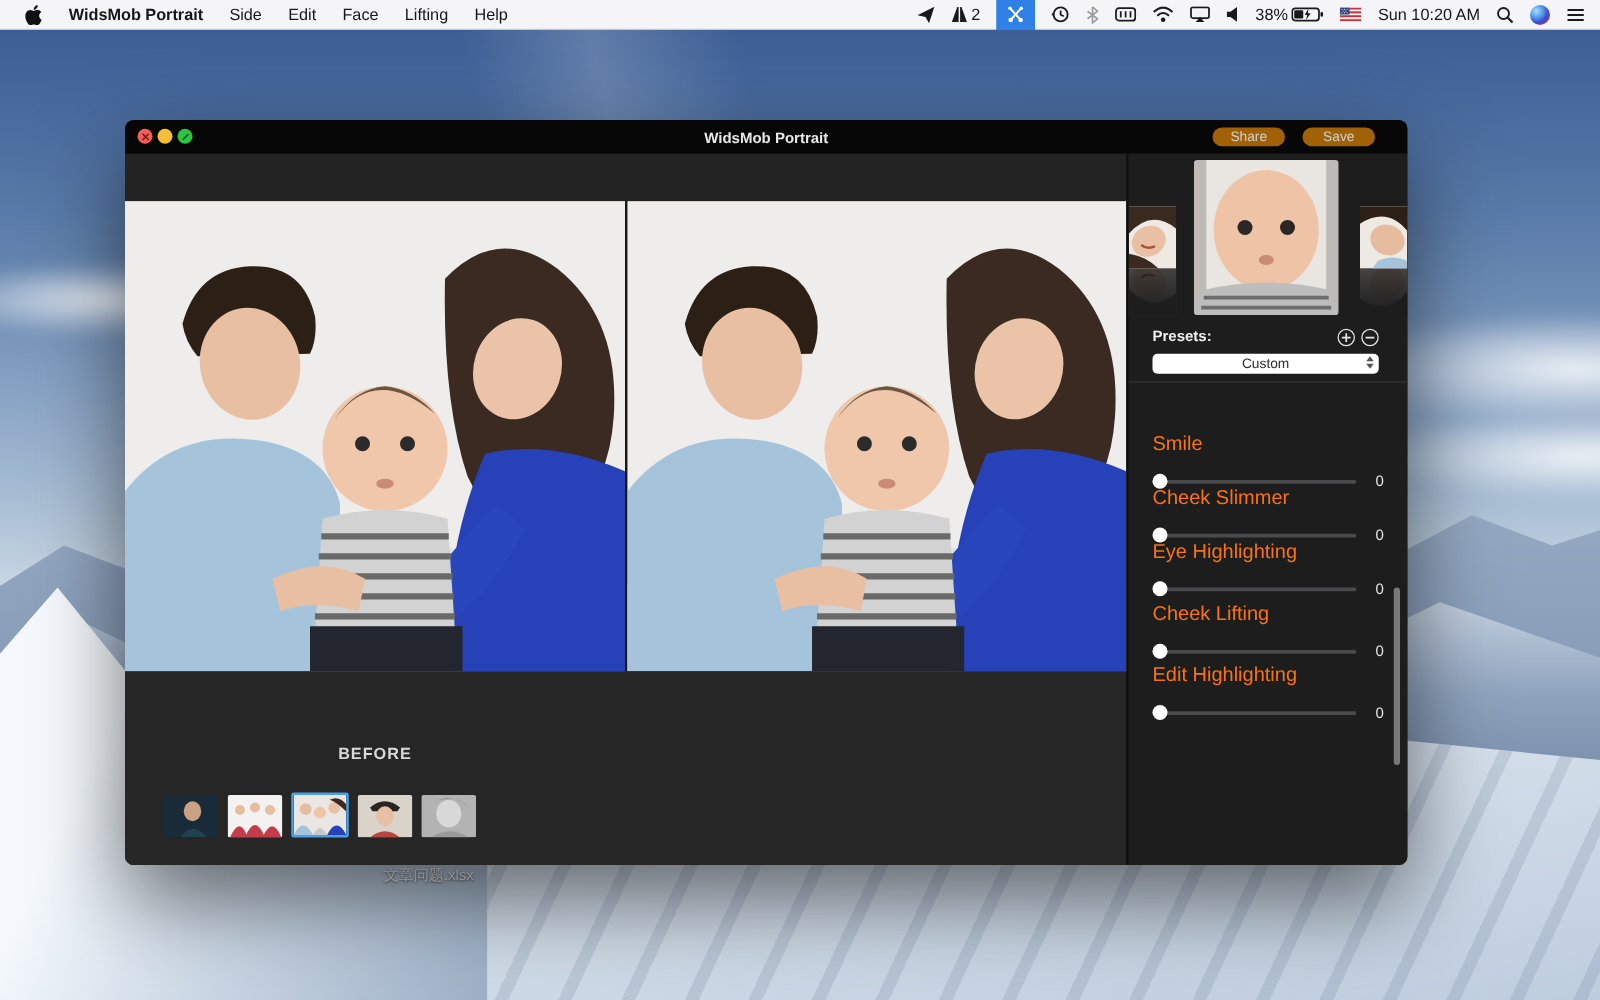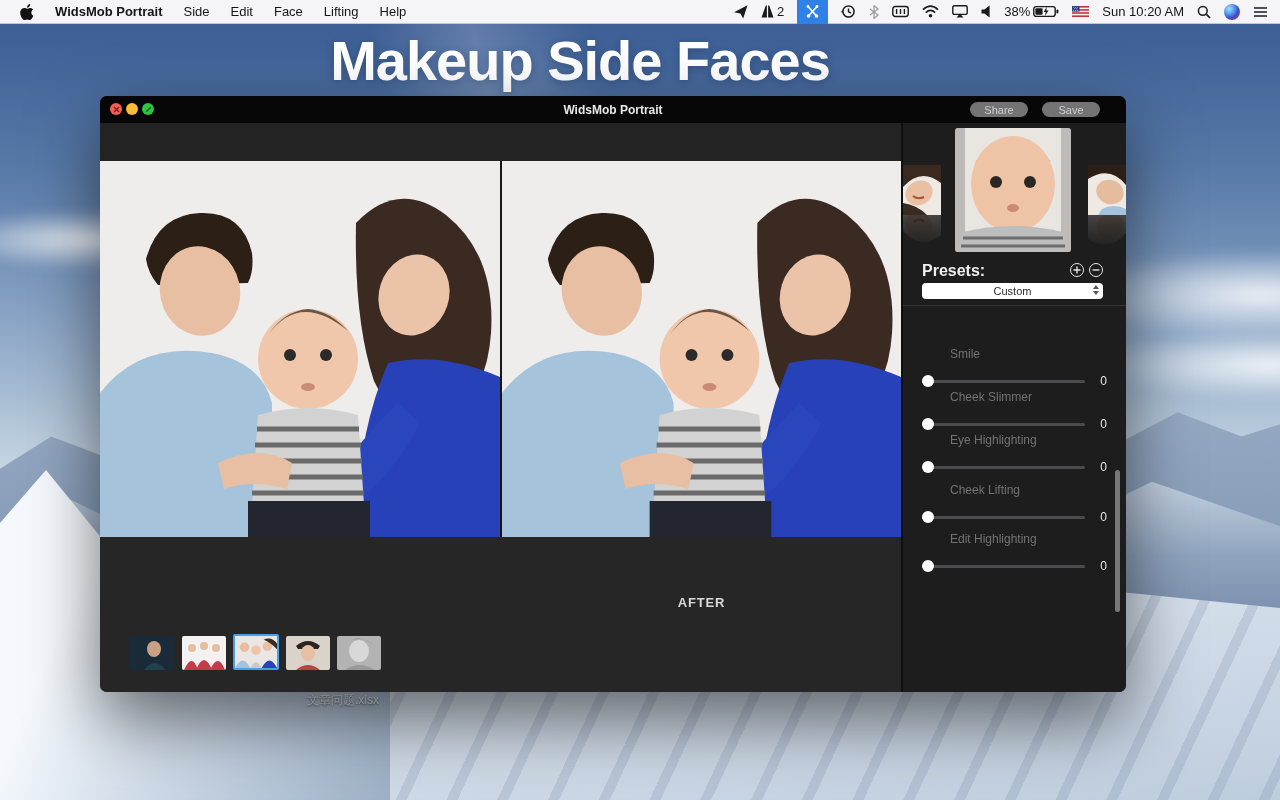--- a/index.html
+++ b/index.html
@@ -42,21 +42,21 @@
   .win{left:100px;top:96px;width:1026px;height:596px;border-radius:7px;overflow:hidden;
     box-shadow:0 28px 70px rgba(0,0,0,.55);background:#262626;}
   .titlebar{left:0;top:0;width:1026px;height:27px;background:#070707;}
   .tl{top:7px;width:12px;height:12px;border-radius:50%;display:flex;align-items:center;justify-content:center;}
   .tl svg{display:block;}
   .tl-close{left:10px;background:#f35f57;}
   .tl-min{left:26px;background:#f6bd37;}
   .tl-zoom{left:42px;background:#2fc343;}
   .win-title{left:0;top:0;width:1026px;height:27px;display:flex;align-items:center;justify-content:center;
     color:#e8e8e8;font-size:12px;font-weight:700;}
-  .pill-btn{top:6px;width:58px;height:15px;border-radius:8px;background:#737373;color:#cfcfd3;font-size:11px;
+  .pill-btn{top:6px;width:58px;height:15px;border-radius:8px;background:#a16207;color:#cfcfd3;font-size:11px;
     display:flex;align-items:center;justify-content:center;}
   .btn-share{right:98px;}
   .btn-save{right:26px;}
 
   .toolstrip{left:0;top:27px;width:801px;height:38px;background:#232323;}
   .photo{top:65px;height:376px;background:#efedeb;}
   .photo-before{left:0;width:400px;}
   .photo-after{left:402px;width:399px;}
   .photo svg{width:100%;height:100%;display:block;}
   .photo-div{left:400px;top:65px;width:2px;height:376px;background:#161616;}
@@ -76,34 +76,34 @@
   .car-center svg{width:100%;height:100%;display:block;}
   .car-side{top:42px;width:38px;height:88px;}
   .car-side .img{position:absolute;left:0;top:0;width:38px;height:50px;overflow:hidden;}
   .car-side .ref{position:absolute;left:0;top:50px;width:38px;height:38px;overflow:hidden;transform:scaleY(-1);opacity:.35;}
   .car-side svg{width:38px;height:50px;display:block;}
   .car-side .fade{position:absolute;left:0;top:50px;width:38px;height:38px;
     background:linear-gradient(180deg,rgba(29,29,29,.45),#1d1d1d 90%);}
   .car-l{left:0;}
   .car-r{left:185px;}
 
-  .presets-label{left:19px;top:139px;color:#efefef;font-size:16px;font-weight:700;}
+  .presets-label{left:19px;top:139px;color:#efefef;font-size:12px;font-weight:700;}
   .round-btn{top:140px;width:14px;height:14px;border:1.5px solid #e6e6e6;border-radius:50%;box-sizing:border-box;
     display:flex;align-items:center;justify-content:center;}
   .rb-plus{left:167px;}
   .rb-minus{left:186px;}
   .preset-select{left:19px;top:160px;width:181px;height:16px;background:#fff;border-radius:4px;
     display:flex;align-items:center;justify-content:center;font-size:11px;color:#2c2c2c;}
   .sel-stepper{position:absolute;right:4px;top:2px;display:flex;flex-direction:column;gap:2px;}
   .tri-up{width:0;height:0;border-left:3.5px solid transparent;border-right:3.5px solid transparent;border-bottom:4px solid #555;}
   .tri-dn{width:0;height:0;border-left:3.5px solid transparent;border-right:3.5px solid transparent;border-top:4px solid #555;}
   .pdiv{left:0;top:182px;width:223px;height:1px;background:#343434;}
 
   .slider-group{left:19px;width:185px;}
-  .slider-label{color:#737373;font-size:12px;margin-left:28px;}
+  .slider-label{color:#f97316;font-size:16px;}
   .slider-row{margin-top:13px;position:relative;height:14px;display:flex;align-items:center;}
   .slider-track{position:relative;width:163px;height:3px;background:#4a4a4c;border-radius:2px;}
   .slider-knob{position:absolute;left:0;top:-5px;width:12px;height:12px;border-radius:50%;background:#fff;}
   .slider-value{position:absolute;right:0;color:#e6e6e6;font-size:12px;}
   .scrollbar{left:212px;top:347px;width:5px;height:142px;border-radius:3px;background:rgba(195,195,195,.55);}
 
   .icwrap{display:flex;align-items:center;}
 </style>
 </head>
 <body>
@@ -211,21 +211,20 @@
 <div class="screen">
 
   <div class="abs streak"></div>
   <div class="abs mtn mtn-far"></div>
   <div class="abs mtn mtn-mid"></div>
   <div class="abs mtn snow-front"></div>
   <div class="abs peak-left"></div>
   <div class="abs cloud" style="left:1060px;top:250px;width:400px;height:90px;"></div>
   <div class="abs cloud" style="left:1090px;top:330px;width:360px;height:70px;"></div>
   <div class="abs cloud" style="left:-60px;top:210px;width:300px;height:60px;"></div>
-  <div class="abs wall-title">Makeup Side Faces</div>
   <div class="abs desk-file">文章问题.xlsx</div>
 
   <div class="abs menubar">
     <div class="mb-left">
       <span class="icwrap">
         <svg class="mb-ic" width="14" height="16" viewBox="0 0 14 16">
           <path fill="#111" d="M11.3 8.6c0-2 1.7-3 1.8-3.1-1-1.4-2.5-1.6-3-1.6-1.3-.1-2.5.8-3.1.8-.6 0-1.6-.8-2.7-.7C2.9 4 1.6 4.8.9 6.1c-1.4 2.4-.4 6 1 8 .7 1 1.5 2 2.5 2 1 0 1.4-.6 2.6-.6 1.2 0 1.6.6 2.7.6 1.1 0 1.8-1 2.5-2 .8-1.1 1.1-2.2 1.1-2.3-.1 0-2-1-2-3.2zM9.4 2.6c.5-.7.9-1.6.8-2.6-.8 0-1.8.6-2.4 1.3-.5.6-1 1.6-.8 2.5.9.1 1.8-.5 2.4-1.2z"></path>
         </svg>
       </span>
       <span class="mb-appname">WidsMob Portrait</span>
@@ -368,21 +367,21 @@
         </svg>
     </div>
     <div class="abs photo-div"></div>
     <div class="abs photo photo-after">
       <svg>
           <use href="#family-scene"></use>
         </svg>
     </div>
 
     <div class="abs lower"></div>
-    <div class="abs cmp-label cmp-after">AFTER</div>
+    <div class="abs cmp-label cmp-before">BEFORE</div>
 
     <div class="abs thumb" style="left:30px">
         <svg>
           <use href="#thumb1"></use>
         </svg>
       </div>
     <div class="abs thumb" style="left:82px">
         <svg>
           <use href="#thumb2"></use>
         </svg>

